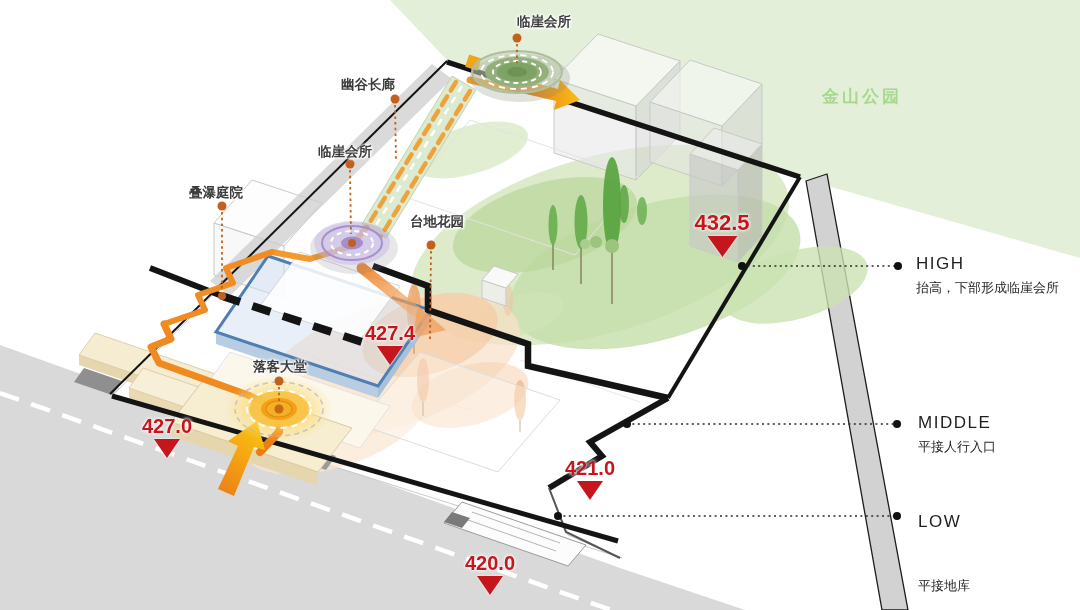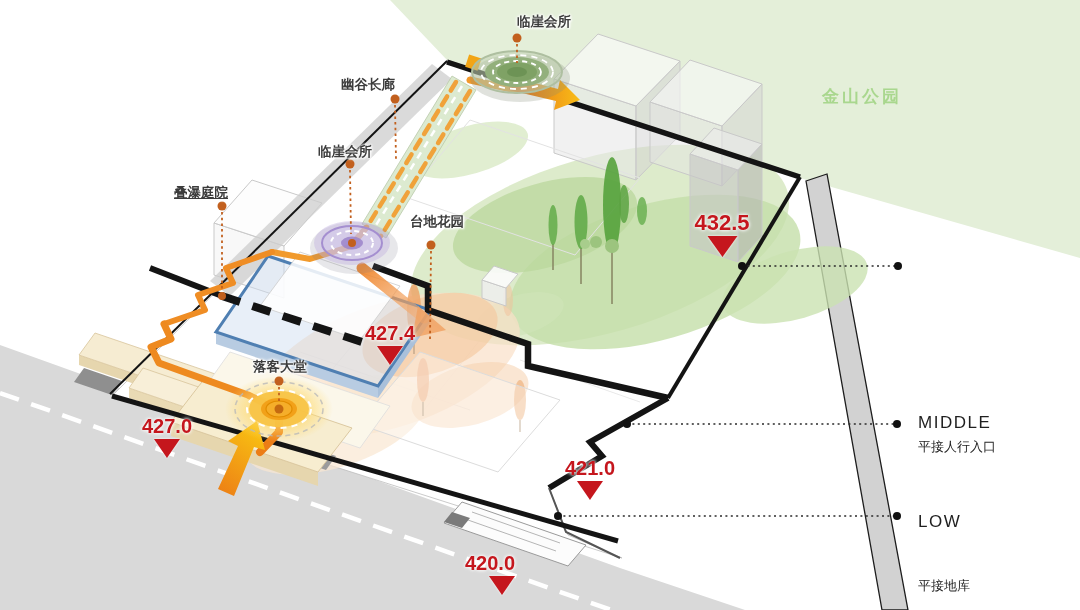--- a/index.html
+++ b/index.html
@@ -249,45 +249,49 @@
     <circle cx="558" cy="516" r="4"></circle>
         <circle cx="897" cy="516" r="4"></circle>
   </g>
 </svg>
 
 <div class="park-label" style="left:862px;top:85px;">金山公园</div>
 
 <div class="label" style="left:544px;top:13px;">临崖会所</div>
 <div class="label" style="left:368px;top:76px;">幽谷长廊</div>
 <div class="label" style="left:345px;top:143px;">临崖会所</div>
-<div class="label" style="left:201px;top:184px;text-decoration:underline;">叠瀑庭院</div>
+<div class="label" style="left:216px;top:184px;">叠瀑庭院</div>
 <div class="label" style="left:437px;top:213px;">台地花园</div>
 <div class="label" style="left:280px;top:358px;">落客大堂</div>
 
 <div class="elev big" style="left:700px;top:211px;">
   <span>432.5</span>
   <span class="tri"></span>
 </div>
 <div class="elev" style="left:390px;top:323px;">
   <span>427.4</span>
   <span class="tri"></span>
 </div>
 <div class="elev" style="left:167px;top:416px;">
   <span>427.0</span>
   <span class="tri"></span>
 </div>
 <div class="elev" style="left:590px;top:458px;">
   <span>421.0</span>
   <span class="tri"></span>
 </div>
-<div class="elev" style="left:490px;top:553px;align-items:flex-end;">
+<div class="elev" style="left:490px;top:553px;">
   <span>420.0</span>
   <span class="tri"></span>
 </div>
 
+<div class="anno" style="left:916px;top:254px;">
+  <span class="t">HIGH</span>
+  <span class="d">抬高，下部形成临崖会所</span>
+</div>
 <div class="anno" style="left:918px;top:413px;">
   <span class="t">MIDDLE</span>
   <span class="d">平接人行入口</span>
 </div>
 <div class="anno" style="left:918px;top:512px;gap:45px;">
   <span class="t">LOW</span>
   <span class="d">平接地库</span>
 </div>
 
 </div>

